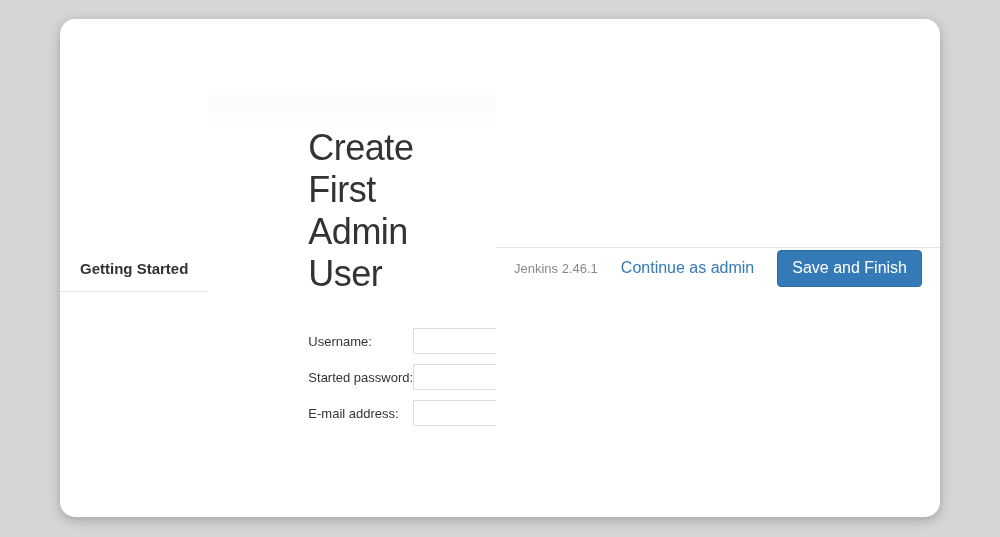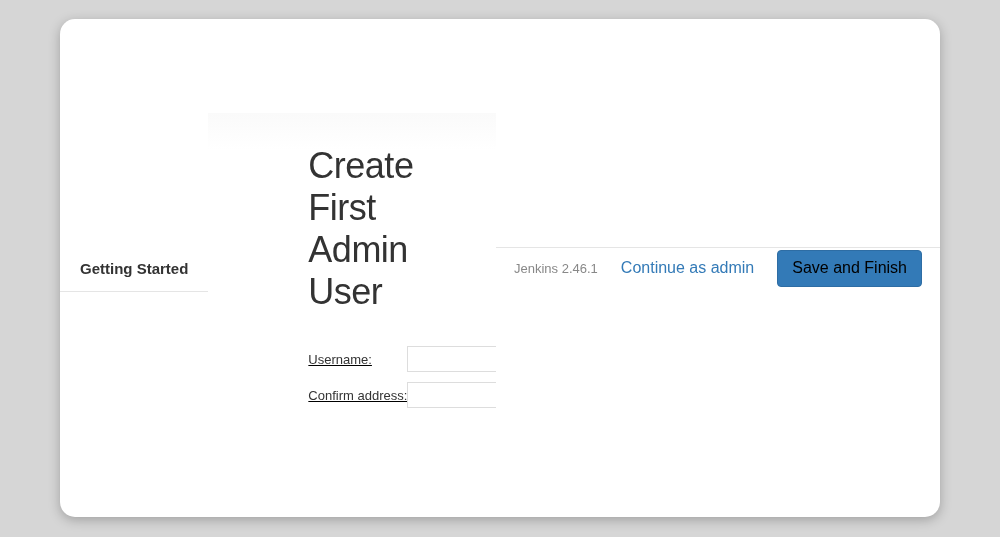--- a/index.html
+++ b/index.html
@@ -45,21 +45,20 @@
     }
     .page-title {
       font-size: 36px;
       font-weight: 400;
       color: #333;
       margin-bottom: 28px;
       letter-spacing: -0.5px;
     }
     .form-table {
       border-collapse: collapse;
-      text-decoration: underline;
     }
     .form-table td {
       padding: 0;
       vertical-align: middle;
     }
     .form-table tr {
       height: 36px;
     }
     .label-cell {
       font-size: 13px;
@@ -96,21 +95,21 @@
       border: 1px solid transparent;
       margin-left: 8px;
       line-height: 1.3;
     }
     .btn-link {
       color: #337ab7;
       background: transparent;
       border-color: transparent;
     }
     .btn-primary {
-      color: #000000;
+      color: #ffffff;
       background: #337ab7;
       border-color: #2e6da4;
     }
   </style>
 </head>
 <body>
 
 <div class="modal">
 
   <div class="modal-header">
@@ -122,23 +121,29 @@
 
     <table class="form-table">
       <tbody>
           <tr>
         <td class="label-cell">Username:</td>
         <td class="input-cell">
           <input type="text" value="" style="">
         </td>
       </tr>
       <tr>
-        <td class="label-cell">Confirm address:</td>
+        <td class="label-cell">Started password:</td>
         <td class="input-cell">
           <input type="password" value="" style="">
+        </td>
+      </tr>
+      <tr>
+        <td class="label-cell">E-mail address:</td>
+        <td class="input-cell">
+          <input type="text" value="" style="">
         </td>
       </tr>
     </tbody>
       </table>
   </div>
 
   <div class="modal-footer">
     <span class="footer-version">Jenkins 2.46.1</span>
     <button class="btn btn-link">Continue as admin</button>
     <button class="btn btn-primary">Save and Finish</button>

